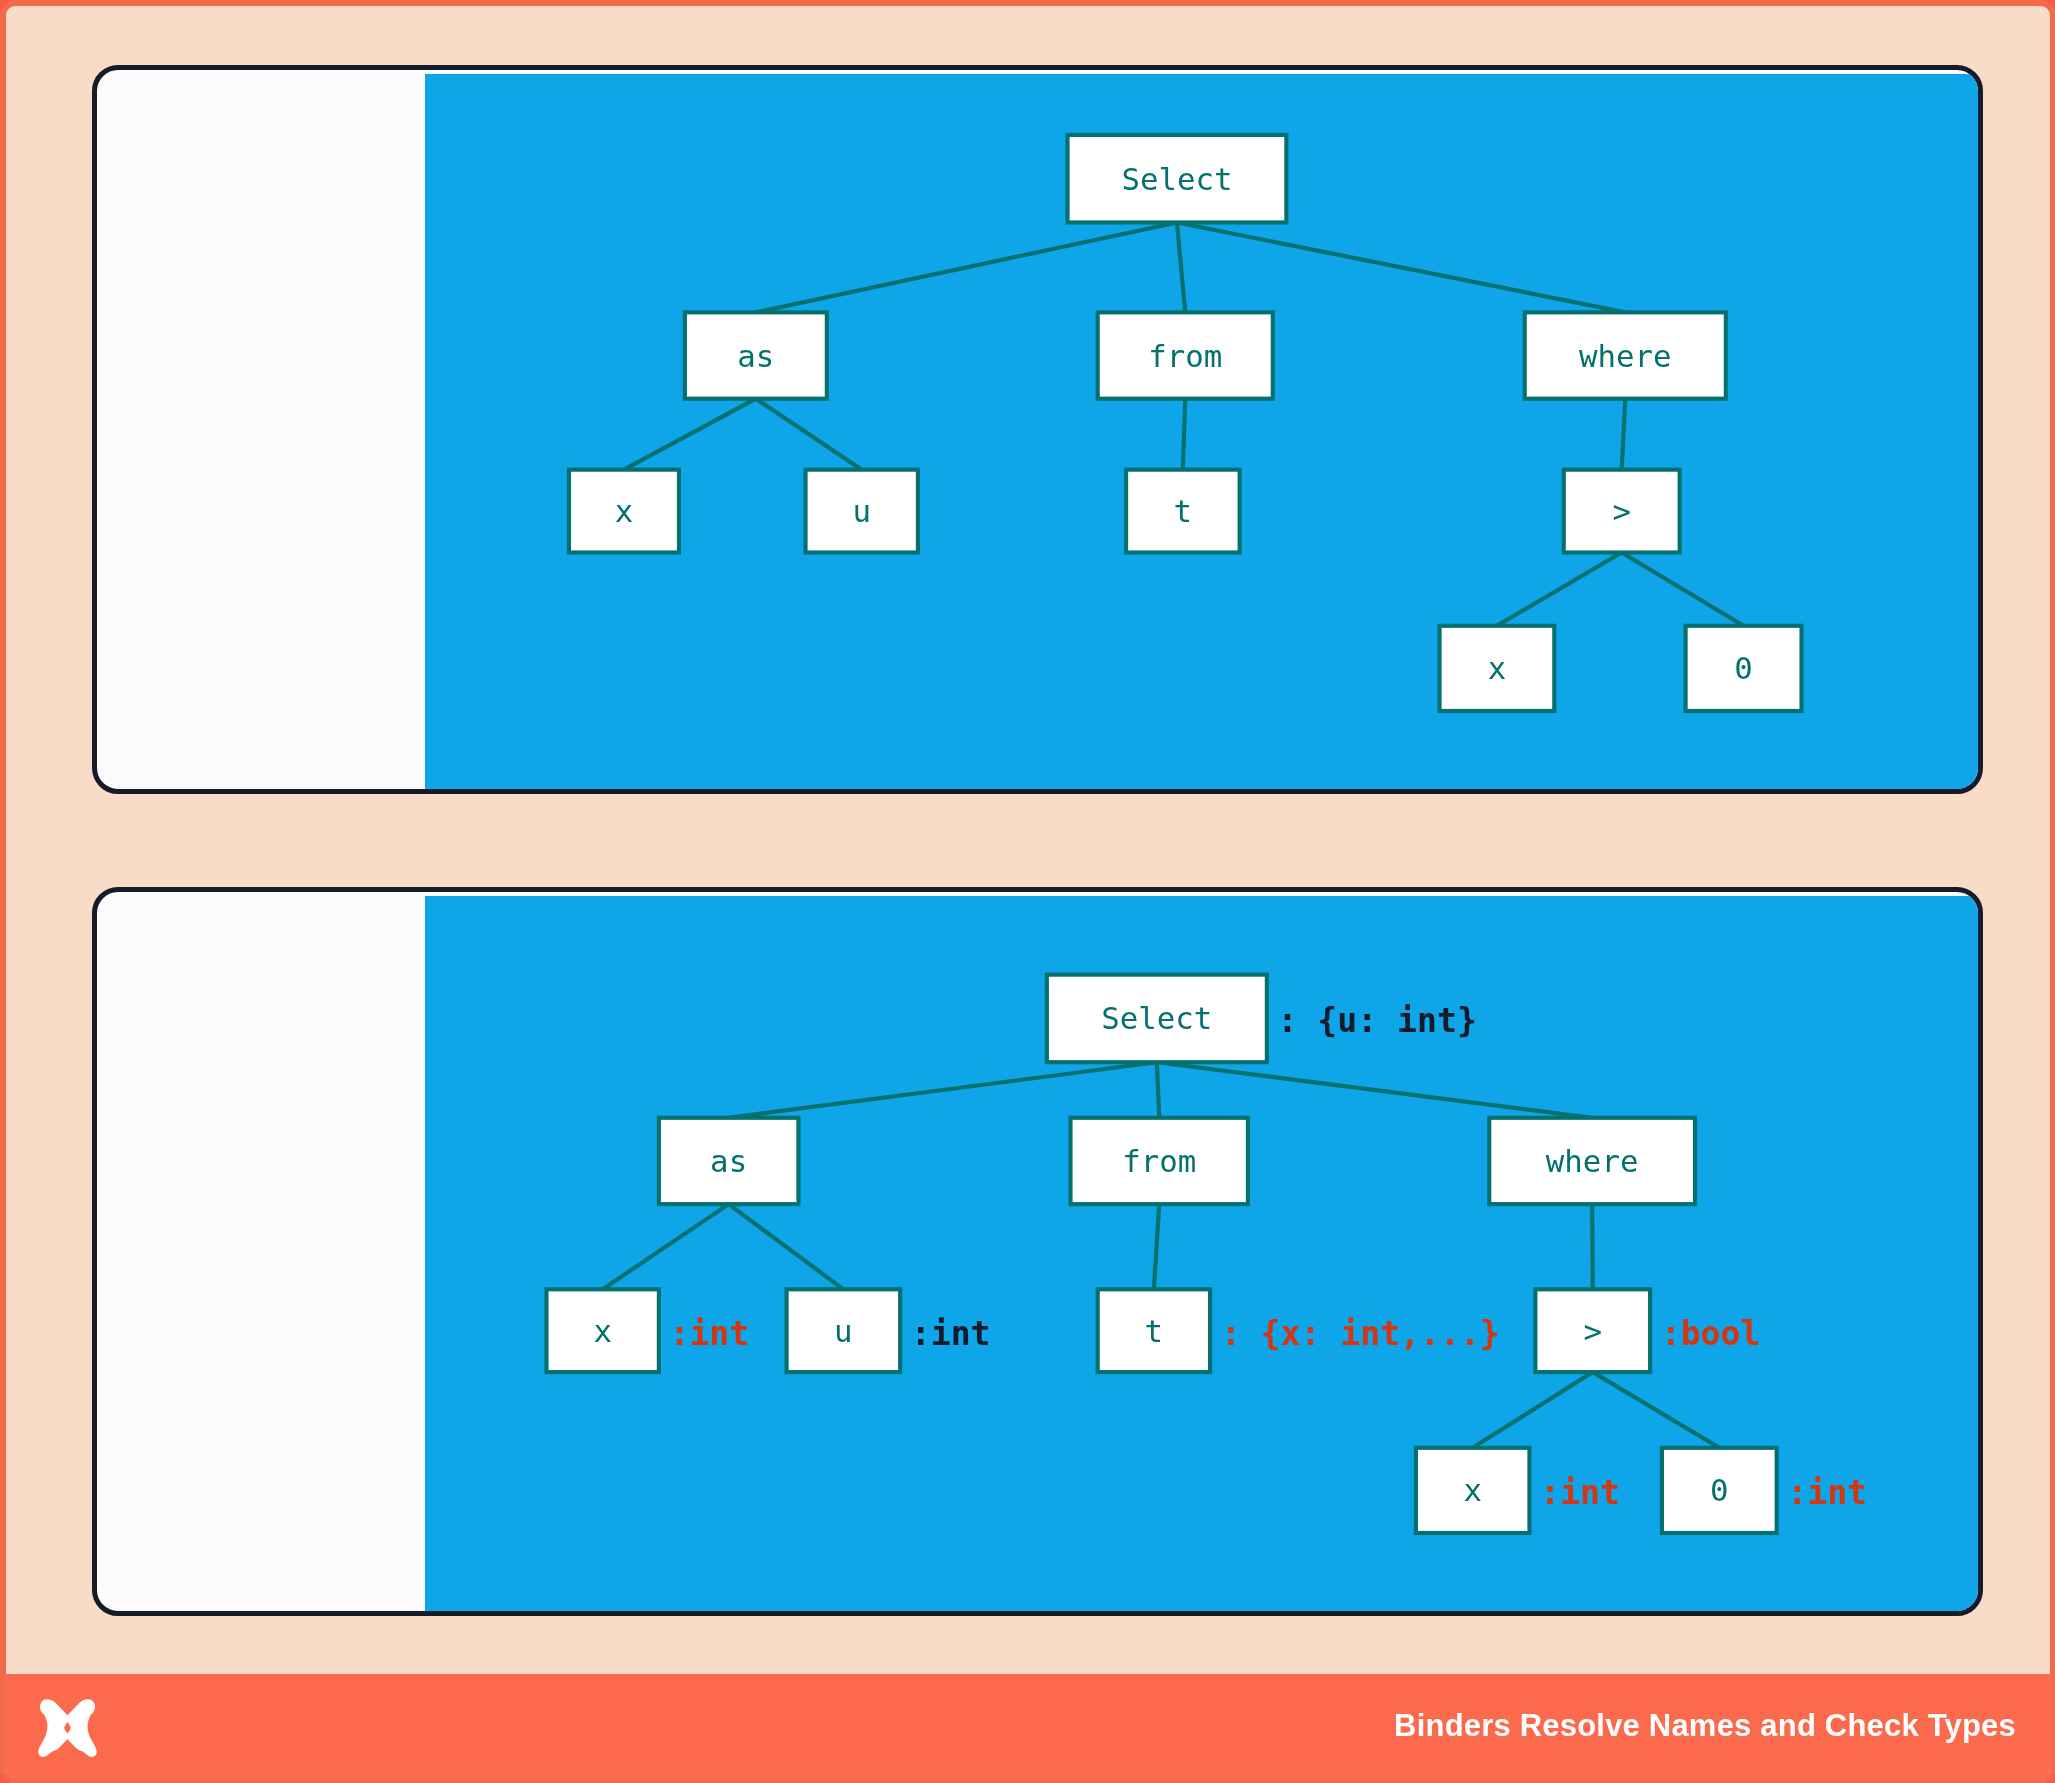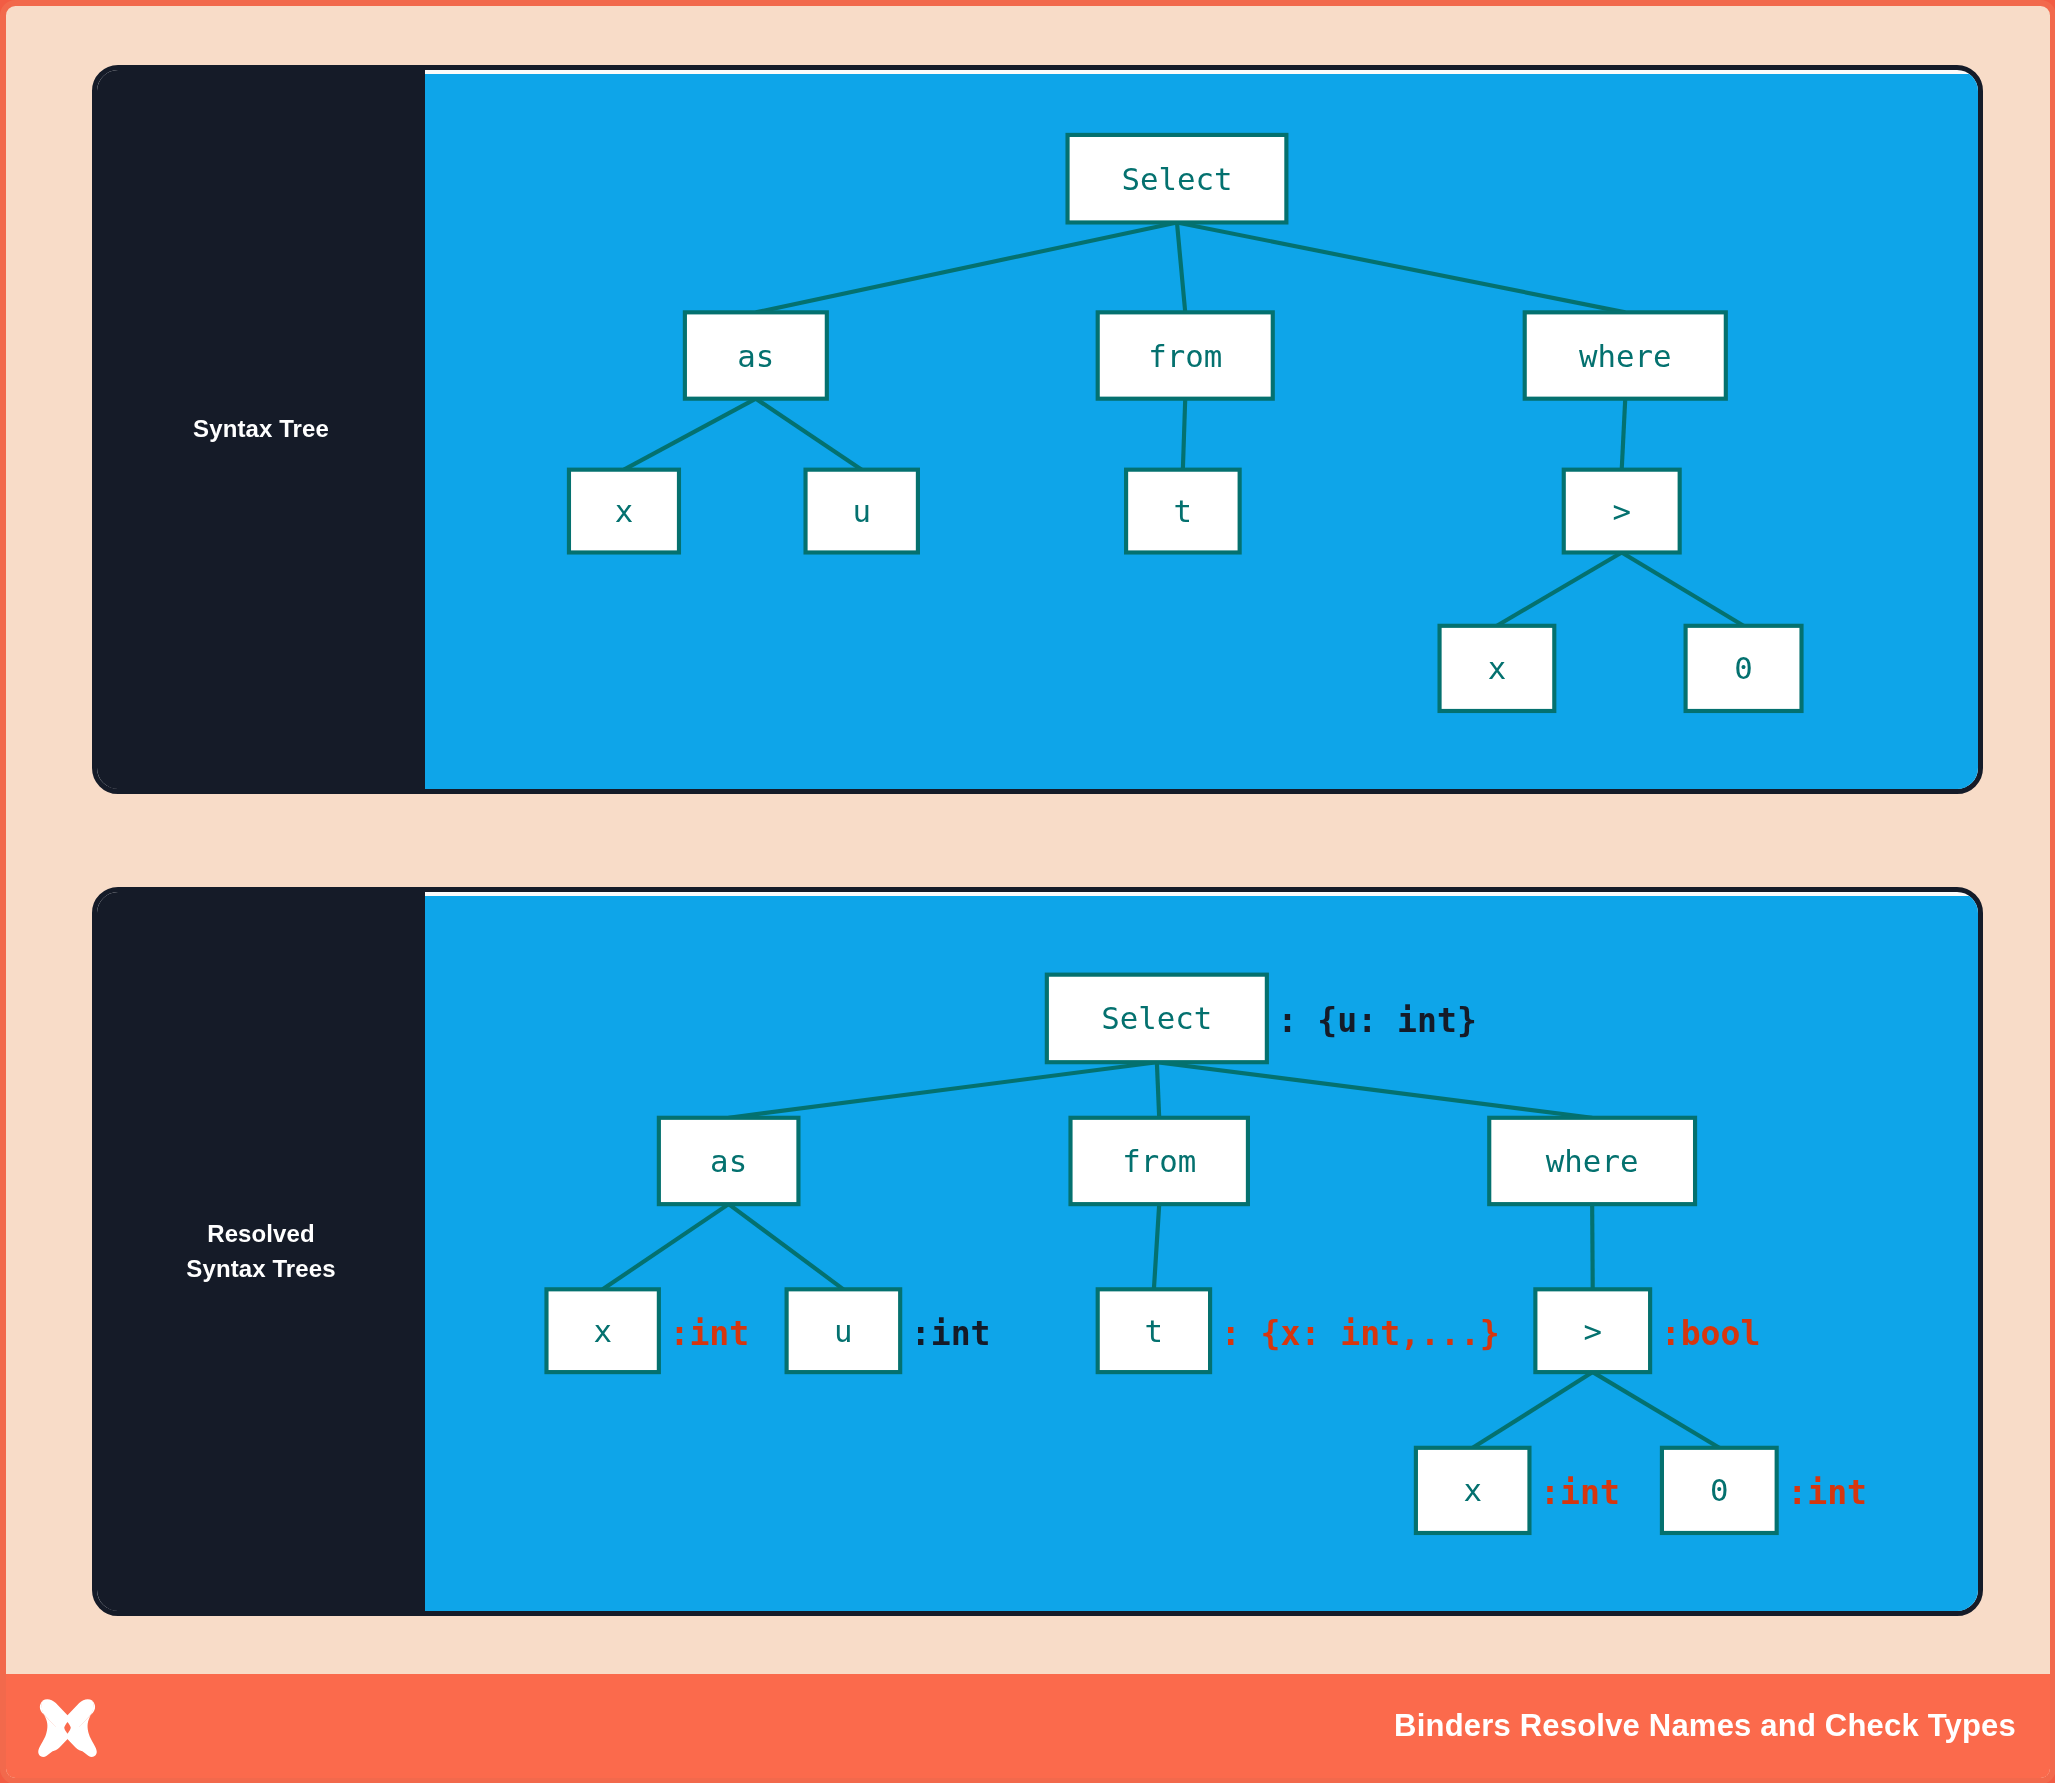--- a/index.html
+++ b/index.html
@@ -99,23 +99,20 @@
     font-family:"DejaVu Sans Mono","Liberation Mono",monospace;
     font-weight:bold;
   }
 </style>
 </head>
 <body>
 
 <div id="stage">
 
   <div class="panel" id="panel-0" style="left:86px;top:59px;width:1891px;height:729px;">
-    <div class="sidebar" style="width:328px;">
-      <div class="sb-label">Syntax Tree</div>
-    </div>
     <div class="canvas" style="left:328px;">
       <svg id="svg-0" width="1553" height="718" viewBox="0 0 2625 1214">
           <line x1="1271" y1="251" x2="559" y2="403" stroke="#04716f" stroke-width="7"></line>
           <line x1="1271" y1="251" x2="1285" y2="403" stroke="#04716f" stroke-width="7"></line>
           <line x1="1271" y1="251" x2="2029" y2="403" stroke="#04716f" stroke-width="7"></line>
           <line x1="559" y1="549" x2="336" y2="669" stroke="#04716f" stroke-width="7"></line>
           <line x1="559" y1="549" x2="738" y2="669" stroke="#04716f" stroke-width="7"></line>
           <line x1="1285" y1="549" x2="1281" y2="669" stroke="#04716f" stroke-width="7"></line>
           <line x1="2029" y1="549" x2="2023" y2="669" stroke="#04716f" stroke-width="7"></line>
           <line x1="2023" y1="809" x2="1812" y2="933" stroke="#04716f" stroke-width="7"></line>
@@ -159,24 +156,20 @@
           <g>
             <rect x="2131" y="933" width="196" height="144" fill="#ffffff" stroke="#04716f" stroke-width="7"></rect>
             <text x="2229" y="1005" text-anchor="middle" dominant-baseline="central" class="node-text" font-size="52" fill="#04716f">0</text>
           </g>
         </svg>
     </div>
   </div>
 
 
   <div class="panel" id="panel-1" style="left:86px;top:881px;width:1891px;height:729px;">
-    <div class="sidebar" style="width:328px;">
-      <div class="sb-label">Resolved
-Syntax Trees</div>
-    </div>
     <div class="canvas" style="left:328px;">
       <svg id="svg-1" width="1553" height="718" viewBox="0 0 2625 1214">
           <line x1="1237" y1="281" x2="513" y2="375" stroke="#04716f" stroke-width="7"></line>
           <line x1="1237" y1="281" x2="1241" y2="375" stroke="#04716f" stroke-width="7"></line>
           <line x1="1237" y1="281" x2="1973" y2="375" stroke="#04716f" stroke-width="7"></line>
           <line x1="513" y1="521" x2="300" y2="665" stroke="#04716f" stroke-width="7"></line>
           <line x1="513" y1="521" x2="707" y2="665" stroke="#04716f" stroke-width="7"></line>
           <line x1="1241" y1="521" x2="1232" y2="665" stroke="#04716f" stroke-width="7"></line>
           <line x1="1973" y1="521" x2="1974" y2="665" stroke="#04716f" stroke-width="7"></line>
           <line x1="1974" y1="805" x2="1771" y2="933" stroke="#04716f" stroke-width="7"></line>

